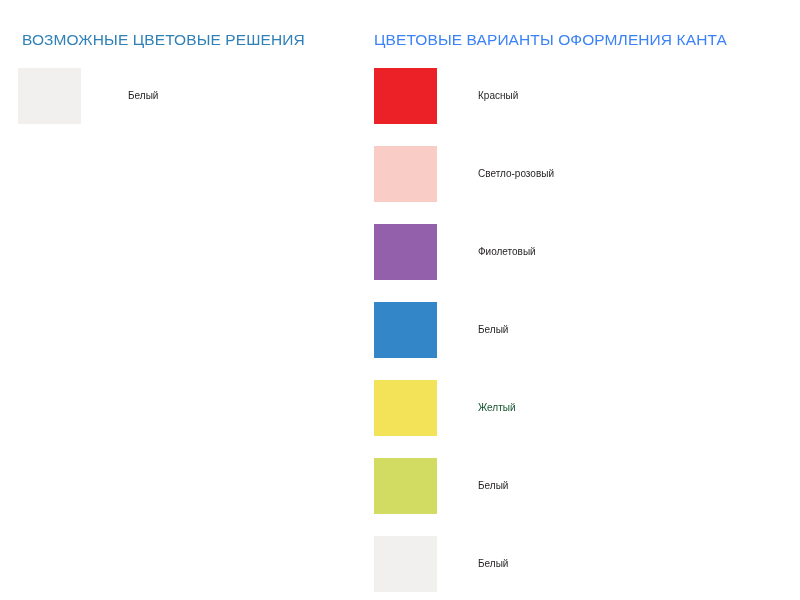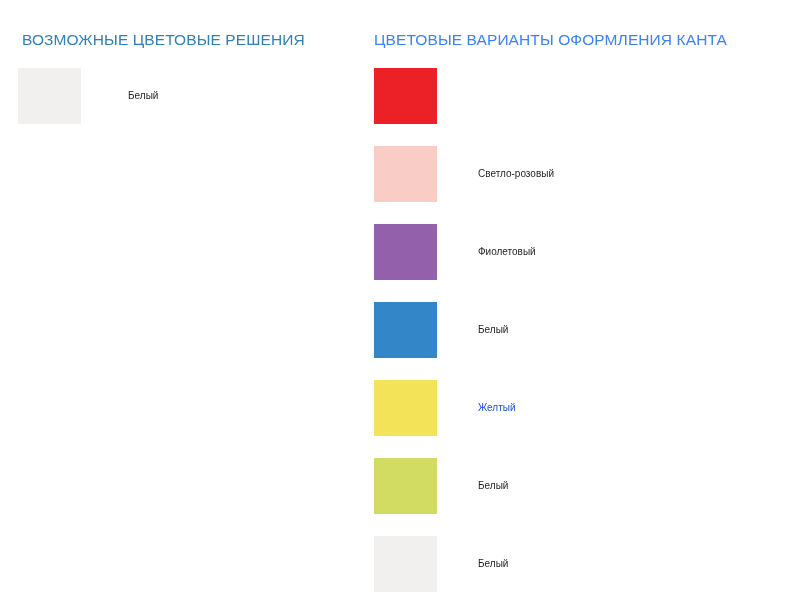--- a/index.html
+++ b/index.html
@@ -100,40 +100,41 @@
     </div>
   </div>
 
   <div class="column column-right">
     <div class="column-header" style="color: #3b82f6;">ЦВЕТОВЫЕ ВАРИАНТЫ ОФОРМЛЕНИЯ КАНТА</div>
 
     <div class="swatch-list">
 
       <div class="swatch-row">
         <div class="swatch-chip" style="background-color: rgb(236, 33, 39);"></div>
+        <div class="swatch-label" style="color: rgb(35, 31, 32);">Красный</div>
       </div>
 
       <div class="swatch-row">
         <div class="swatch-chip" style="background-color: rgb(249, 205, 198);"></div>
         <div class="swatch-label" style="color: rgb(35, 31, 32);">Светло-розовый</div>
       </div>
 
       <div class="swatch-row">
         <div class="swatch-chip" style="background-color: rgb(147, 96, 171);"></div>
         <div class="swatch-label" style="color: rgb(35, 31, 32);">Фиолетовый</div>
       </div>
 
       <div class="swatch-row">
         <div class="swatch-chip" style="background-color: rgb(51, 134, 200);"></div>
         <div class="swatch-label" style="color: rgb(35, 31, 32);">Белый</div>
       </div>
 
       <div class="swatch-row">
         <div class="swatch-chip" style="background-color: rgb(242, 227, 89);"></div>
-        <div class="swatch-label" style="color: #1d4ed8;">Желтый</div>
+        <div class="swatch-label" style="color: #14532d;">Желтый</div>
       </div>
 
       <div class="swatch-row">
         <div class="swatch-chip" style="background-color: rgb(210, 220, 98);"></div>
         <div class="swatch-label" style="color: rgb(35, 31, 32);">Белый</div>
       </div>
 
       <div class="swatch-row">
         <div class="swatch-chip" style="background-color: rgb(241, 240, 238);"></div>
         <div class="swatch-label" style="color: rgb(35, 31, 32);">Белый</div>

